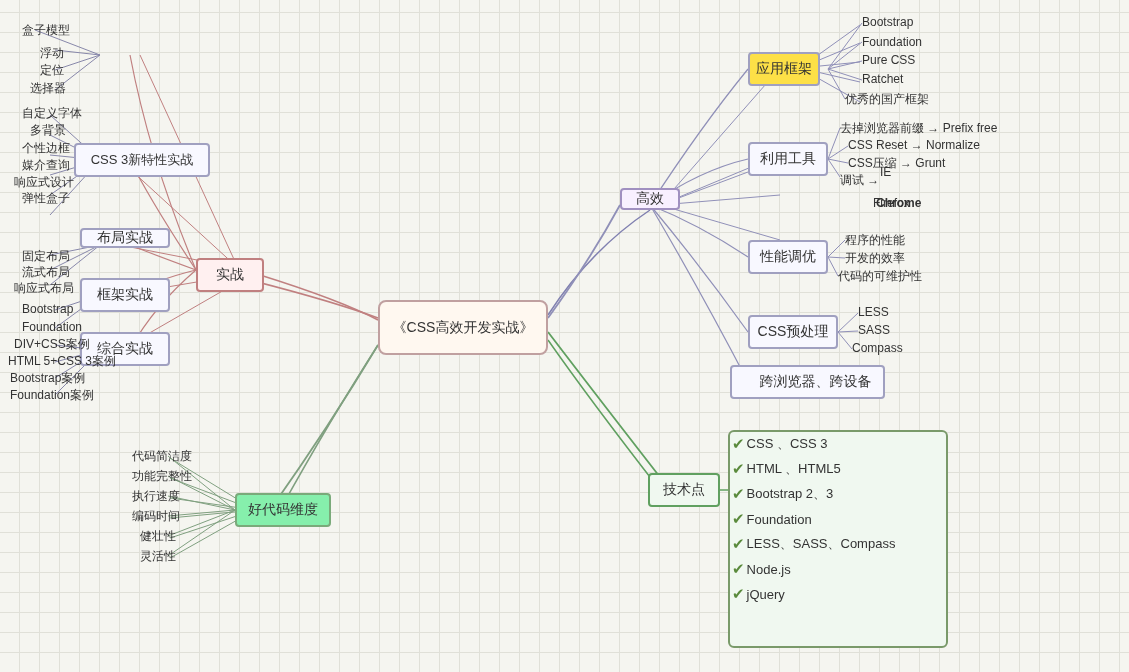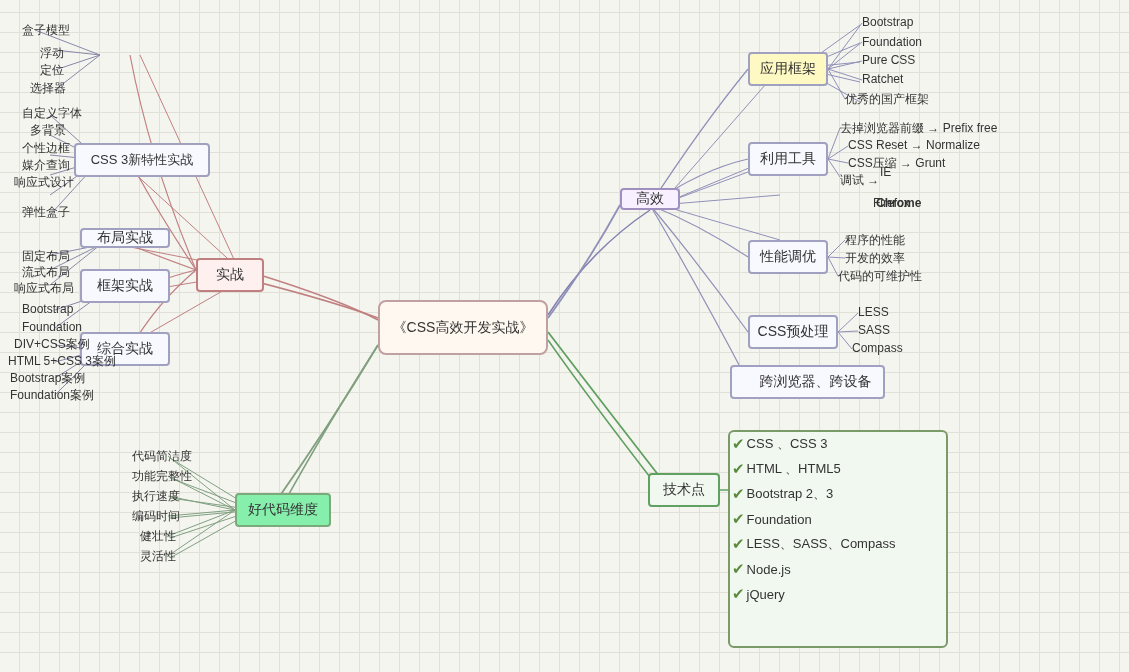--- a/index.html
+++ b/index.html
@@ -182,51 +182,51 @@
 
   <div class="branch-box" style="left:74px;top:143px;width:136px;height:34px;border-color:#a0a0c0;background:#f8f8ff;font-size:13px;">
     <span>CSS 3新特性实战</span>
   </div>
 
   <div class="leaf-text" style="left:22px;top:105px;">自定义字体</div>
   <div class="leaf-text" style="left:30px;top:122px;">多背景</div>
   <div class="leaf-text" style="left:22px;top:140px;text-align:right;">个性边框</div>
   <div class="leaf-text" style="left:22px;top:157px;">媒介查询</div>
   <div class="leaf-text" style="left:14px;top:174px;">响应式设计</div>
-  <div class="leaf-text" style="left:22px;top:204px;">弹性盒子</div>
+  <div class="leaf-text" style="left:22px;top:190px;">弹性盒子</div>
 
   <div class="branch-box" style="left:80px;top:228px;width:90px;height:20px;border-color:#a0a0c0;background:#f8f8ff;">
     <span>布局实战</span>
   </div>
 
   <div class="leaf-text" style="left:22px;top:248px;">固定布局</div>
   <div class="leaf-text" style="left:22px;top:264px;">流式布局</div>
   <div class="leaf-text" style="left:14px;top:280px;">响应式布局</div>
 
-  <div class="branch-box" style="left:80px;top:269px;width:90px;height:34px;border-color:#a0a0c0;background:#f8f8ff;">
+  <div class="branch-box" style="left:80px;top:278px;width:90px;height:34px;border-color:#a0a0c0;background:#f8f8ff;">
     <span>框架实战</span>
   </div>
 
   <div class="leaf-text" style="left:22px;top:302px;">Bootstrap</div>
   <div class="leaf-text" style="left:22px;top:320px;">Foundation</div>
 
   <div class="branch-box" style="left:80px;top:332px;width:90px;height:34px;border-color:#a0a0c0;background:#f8f8ff;">
     <span>综合实战</span>
   </div>
 
   <div class="leaf-text" style="left:14px;top:336px;">DIV+CSS案例</div>
   <div class="leaf-text" style="left:8px;top:353px;">HTML 5+CSS 3案例</div>
   <div class="leaf-text" style="left:10px;top:370px;">Bootstrap案例</div>
   <div class="leaf-text" style="left:10px;top:387px;">Foundation案例</div>
 
   <div class="branch-box" style="left:620px;top:188px;width:60px;height:22px;border-color:#a090c0;background:#f8f0ff;">
     <span>高效</span>
   </div>
 
-  <div class="branch-box" style="left:748px;top:52px;width:80px;height:34px;border-color:#a0a0c0;background:#fef9c3;">
+  <div class="branch-box" style="left:748px;top:52px;width:72px;height:34px;border-color:#a0a0c0;background:#fde047;">
     <span>应用框架</span>
   </div>
 
   <div class="leaf-text" style="left:862px;top:15px;">Bootstrap</div>
   <div class="leaf-text" style="left:862px;top:35px;">Foundation</div>
   <div class="leaf-text" style="left:862px;top:53px;">Pure CSS</div>
   <div class="leaf-text" style="left:862px;top:72px;">Ratchet</div>
   <div class="leaf-text" style="left:845px;top:91px;">优秀的国产框架</div>
 
   <div class="branch-box" style="left:748px;top:142px;width:80px;height:34px;border-color:#a0a0c0;background:#f8f8ff;">

